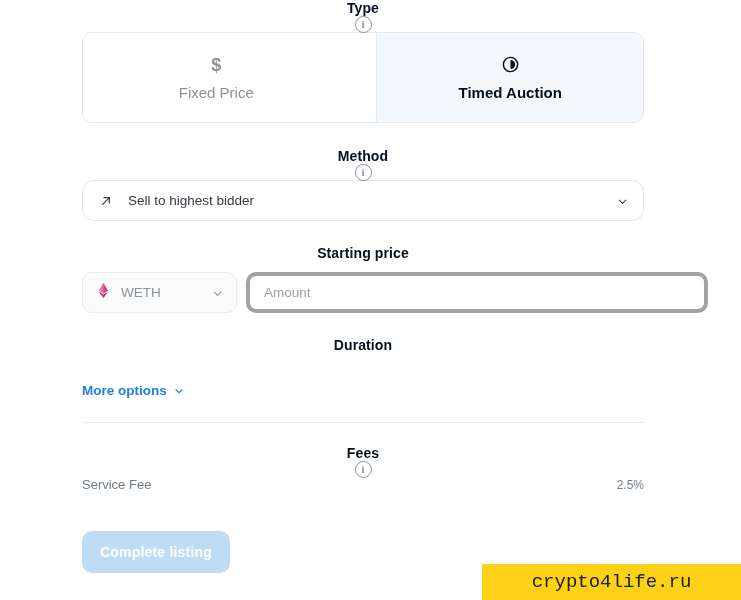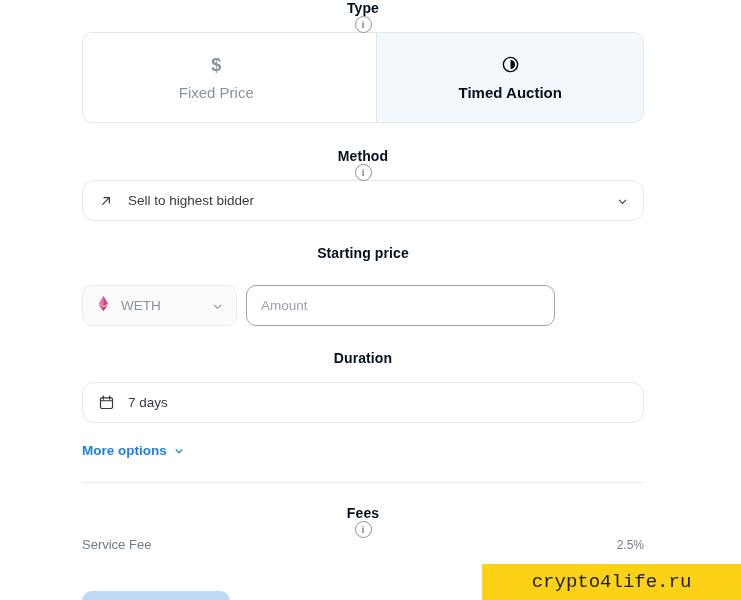--- a/index.html
+++ b/index.html
@@ -131,24 +131,24 @@
   }
   .chevron {
     width: 13px;
     height: 13px;
     flex: none;
     color: #353840;
   }
 
   
   .price-row {
-    margin-top: 14px;
+    margin-top: 1px;
     display: flex;
     gap: 9px;
-    width: 473px;
+    width: 626px;
   }
   .token-select {
     width: 155px;
     height: 41px;
     border: 1px solid #e9ebee;
     border-radius: 10px;
     background: #fbfbfc;
     display: flex;
     align-items: center;
     padding: 0 12px;
@@ -156,21 +156,21 @@
     cursor: pointer;
   }
   .token-name {
     font-size: 13.5px;
     color: #8a939b;
     flex: 1 1 auto;
   }
   .amount-input {
     flex: 1 1 auto;
     height: 41px;
-    border: 1px solid #a3a3a3;
+    border: 4px solid #a3a3a3;
     border-radius: 10px;
     background: #ffffff;
     padding: 0 14px;
     font-size: 13.5px;
     font-family: "Liberation Sans", sans-serif;
     color: #353840;
     outline: none;
   }
   .amount-input::placeholder { color: #9aa1a8; }
 
@@ -313,31 +313,20 @@
         </span>
       </div>
       <input class="amount-input" type="text" placeholder="Amount" style="">
     </div>
 
     
     <div class="label-row" style="margin-top:24px;">
       <span class="section-label">Duration</span>
     </div>
 
-    <div class="field">
-      <span class="lead-icon">
-        <svg width="17" height="17" viewBox="0 0 24 24" fill="none" aria-hidden="true">
-          <rect x="3.5" y="5.5" width="17" height="15" rx="2" stroke="currentColor" stroke-width="1.7"></rect>
-          <path d="M7.5 3 V7" stroke="currentColor" stroke-width="1.9" stroke-linecap="round"></path>
-          <path d="M16.5 3 V7" stroke="currentColor" stroke-width="1.9" stroke-linecap="round"></path>
-          <path d="M3.5 9.5 H20.5" stroke="currentColor" stroke-width="1.5"></path>
-        </svg>
-      </span>
-      <span class="field-text">7 days</span>
-    </div>
 
     
     <div class="more-options">
       <span>More options</span>
       <span class="chevron">
         <svg width="12" height="12" viewBox="0 0 24 24" fill="none" aria-hidden="true">
           <path d="M6 9.5 L12 15.5 L18 9.5" stroke="currentColor" stroke-width="2.2" stroke-linecap="round" stroke-linejoin="round"></path>
         </svg>
       </span>
     </div>

